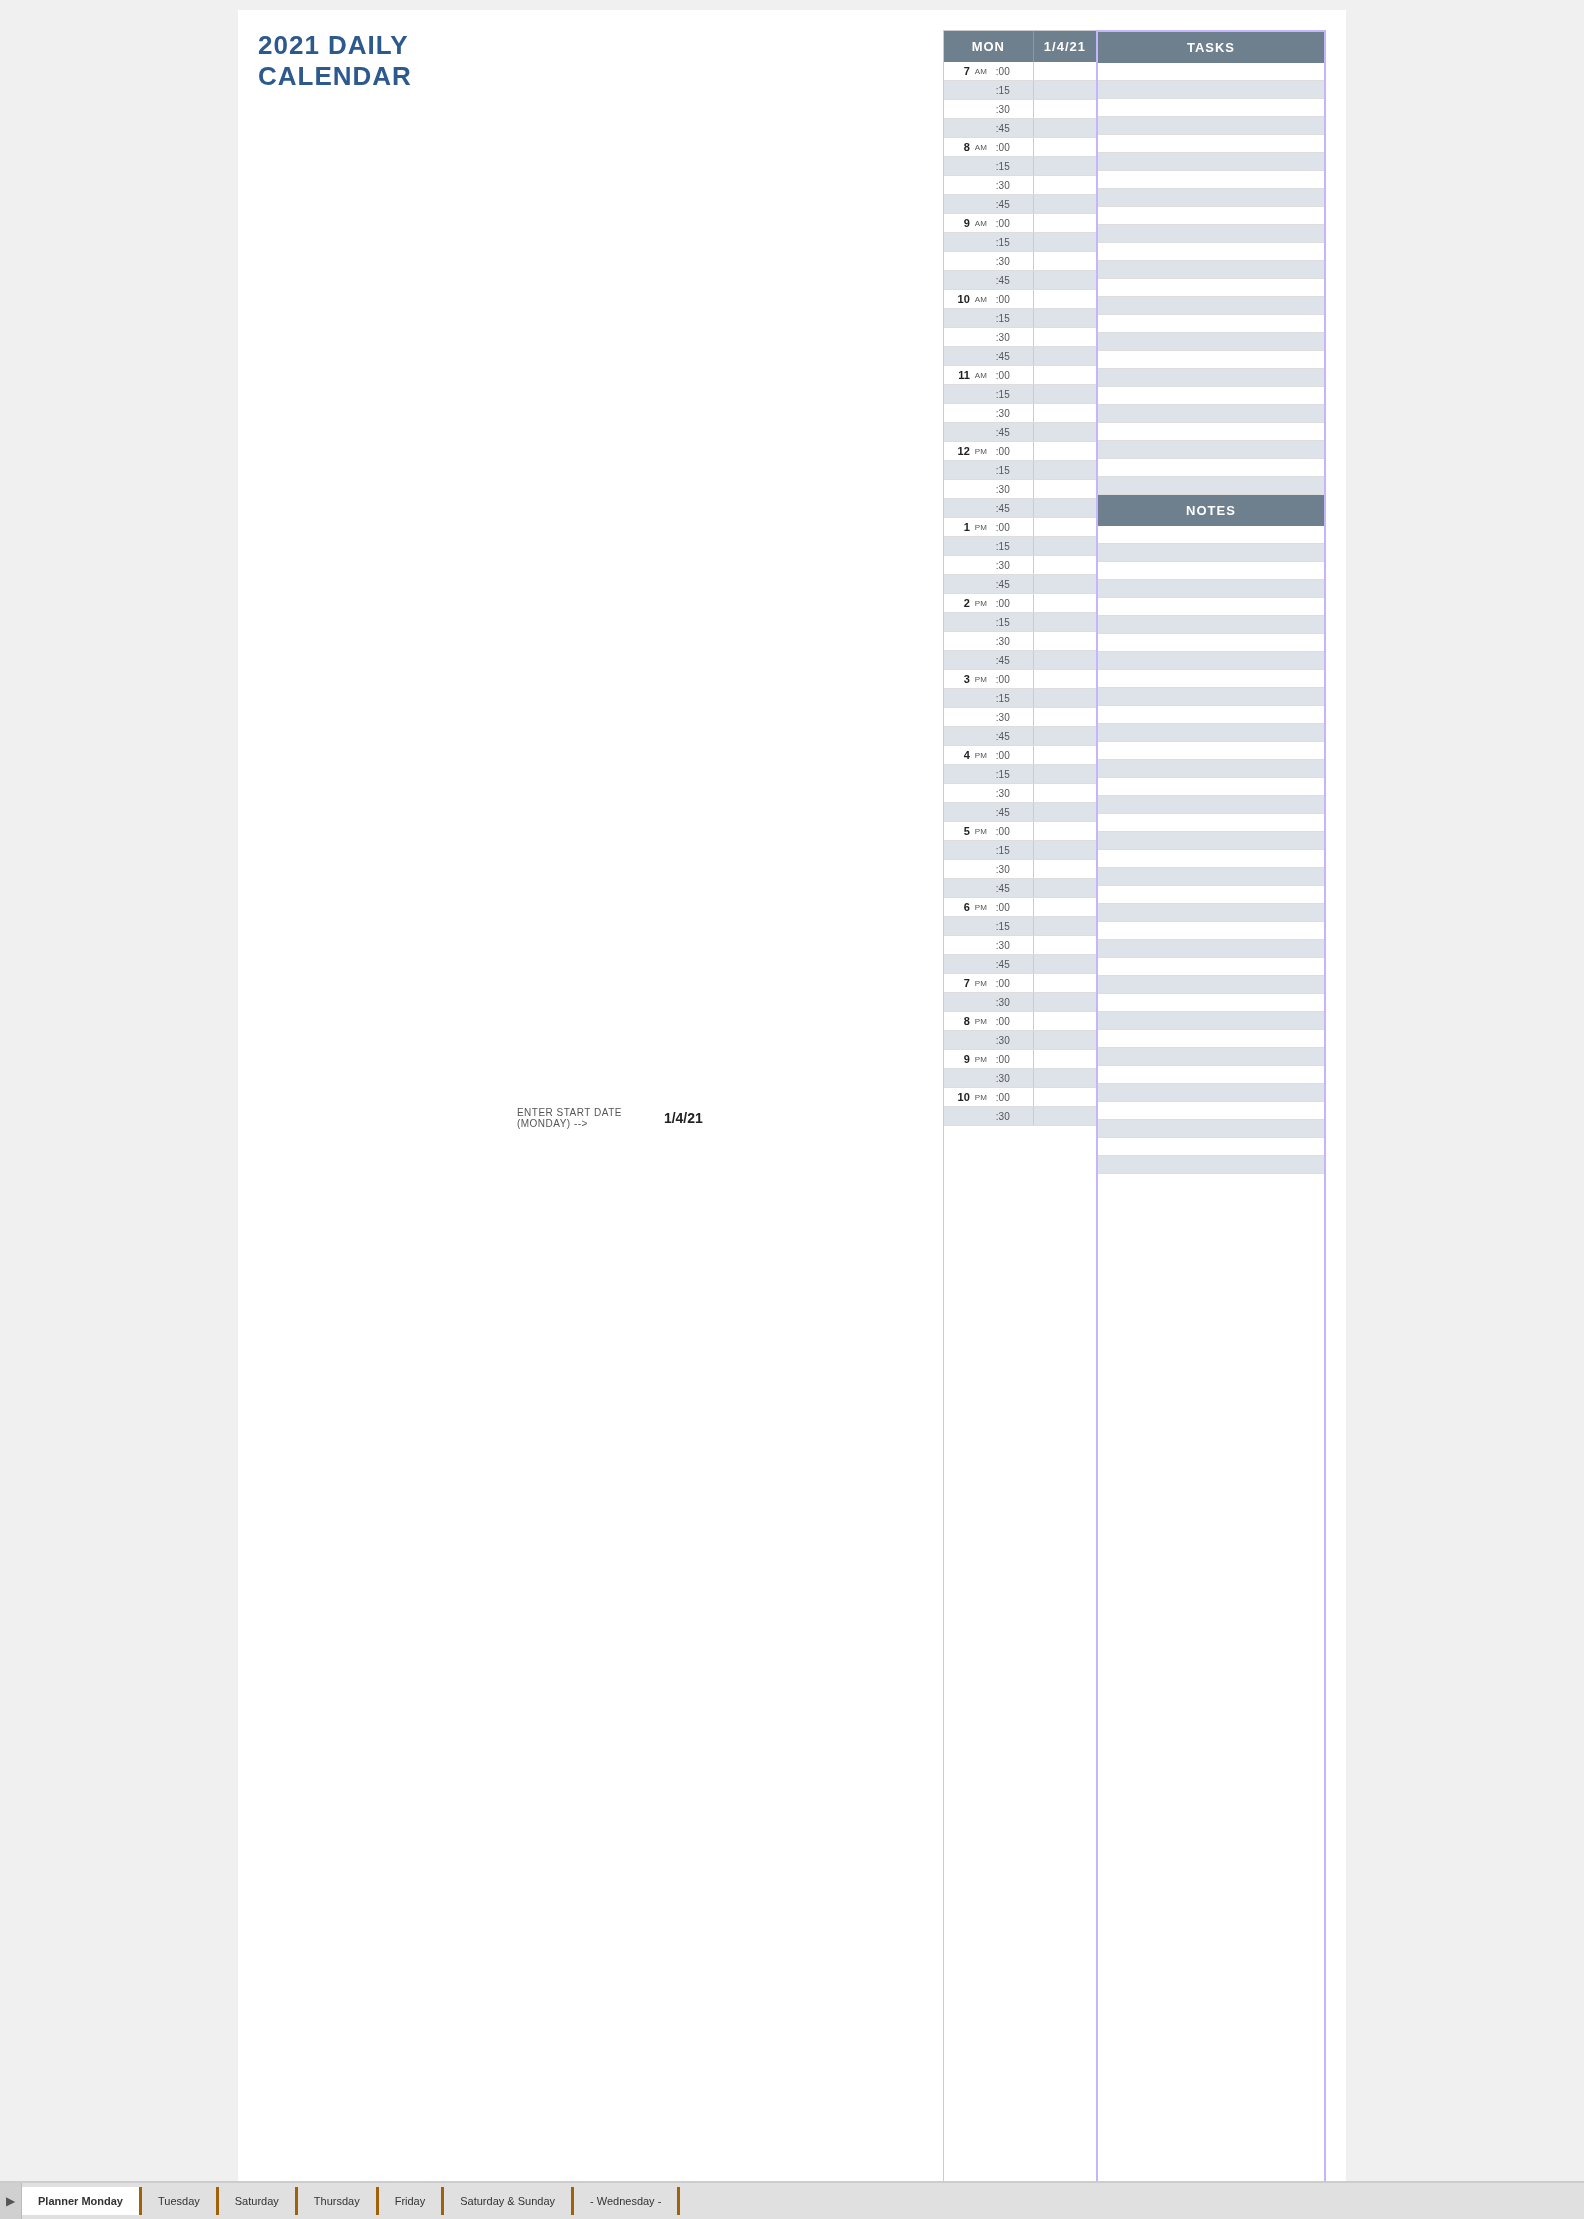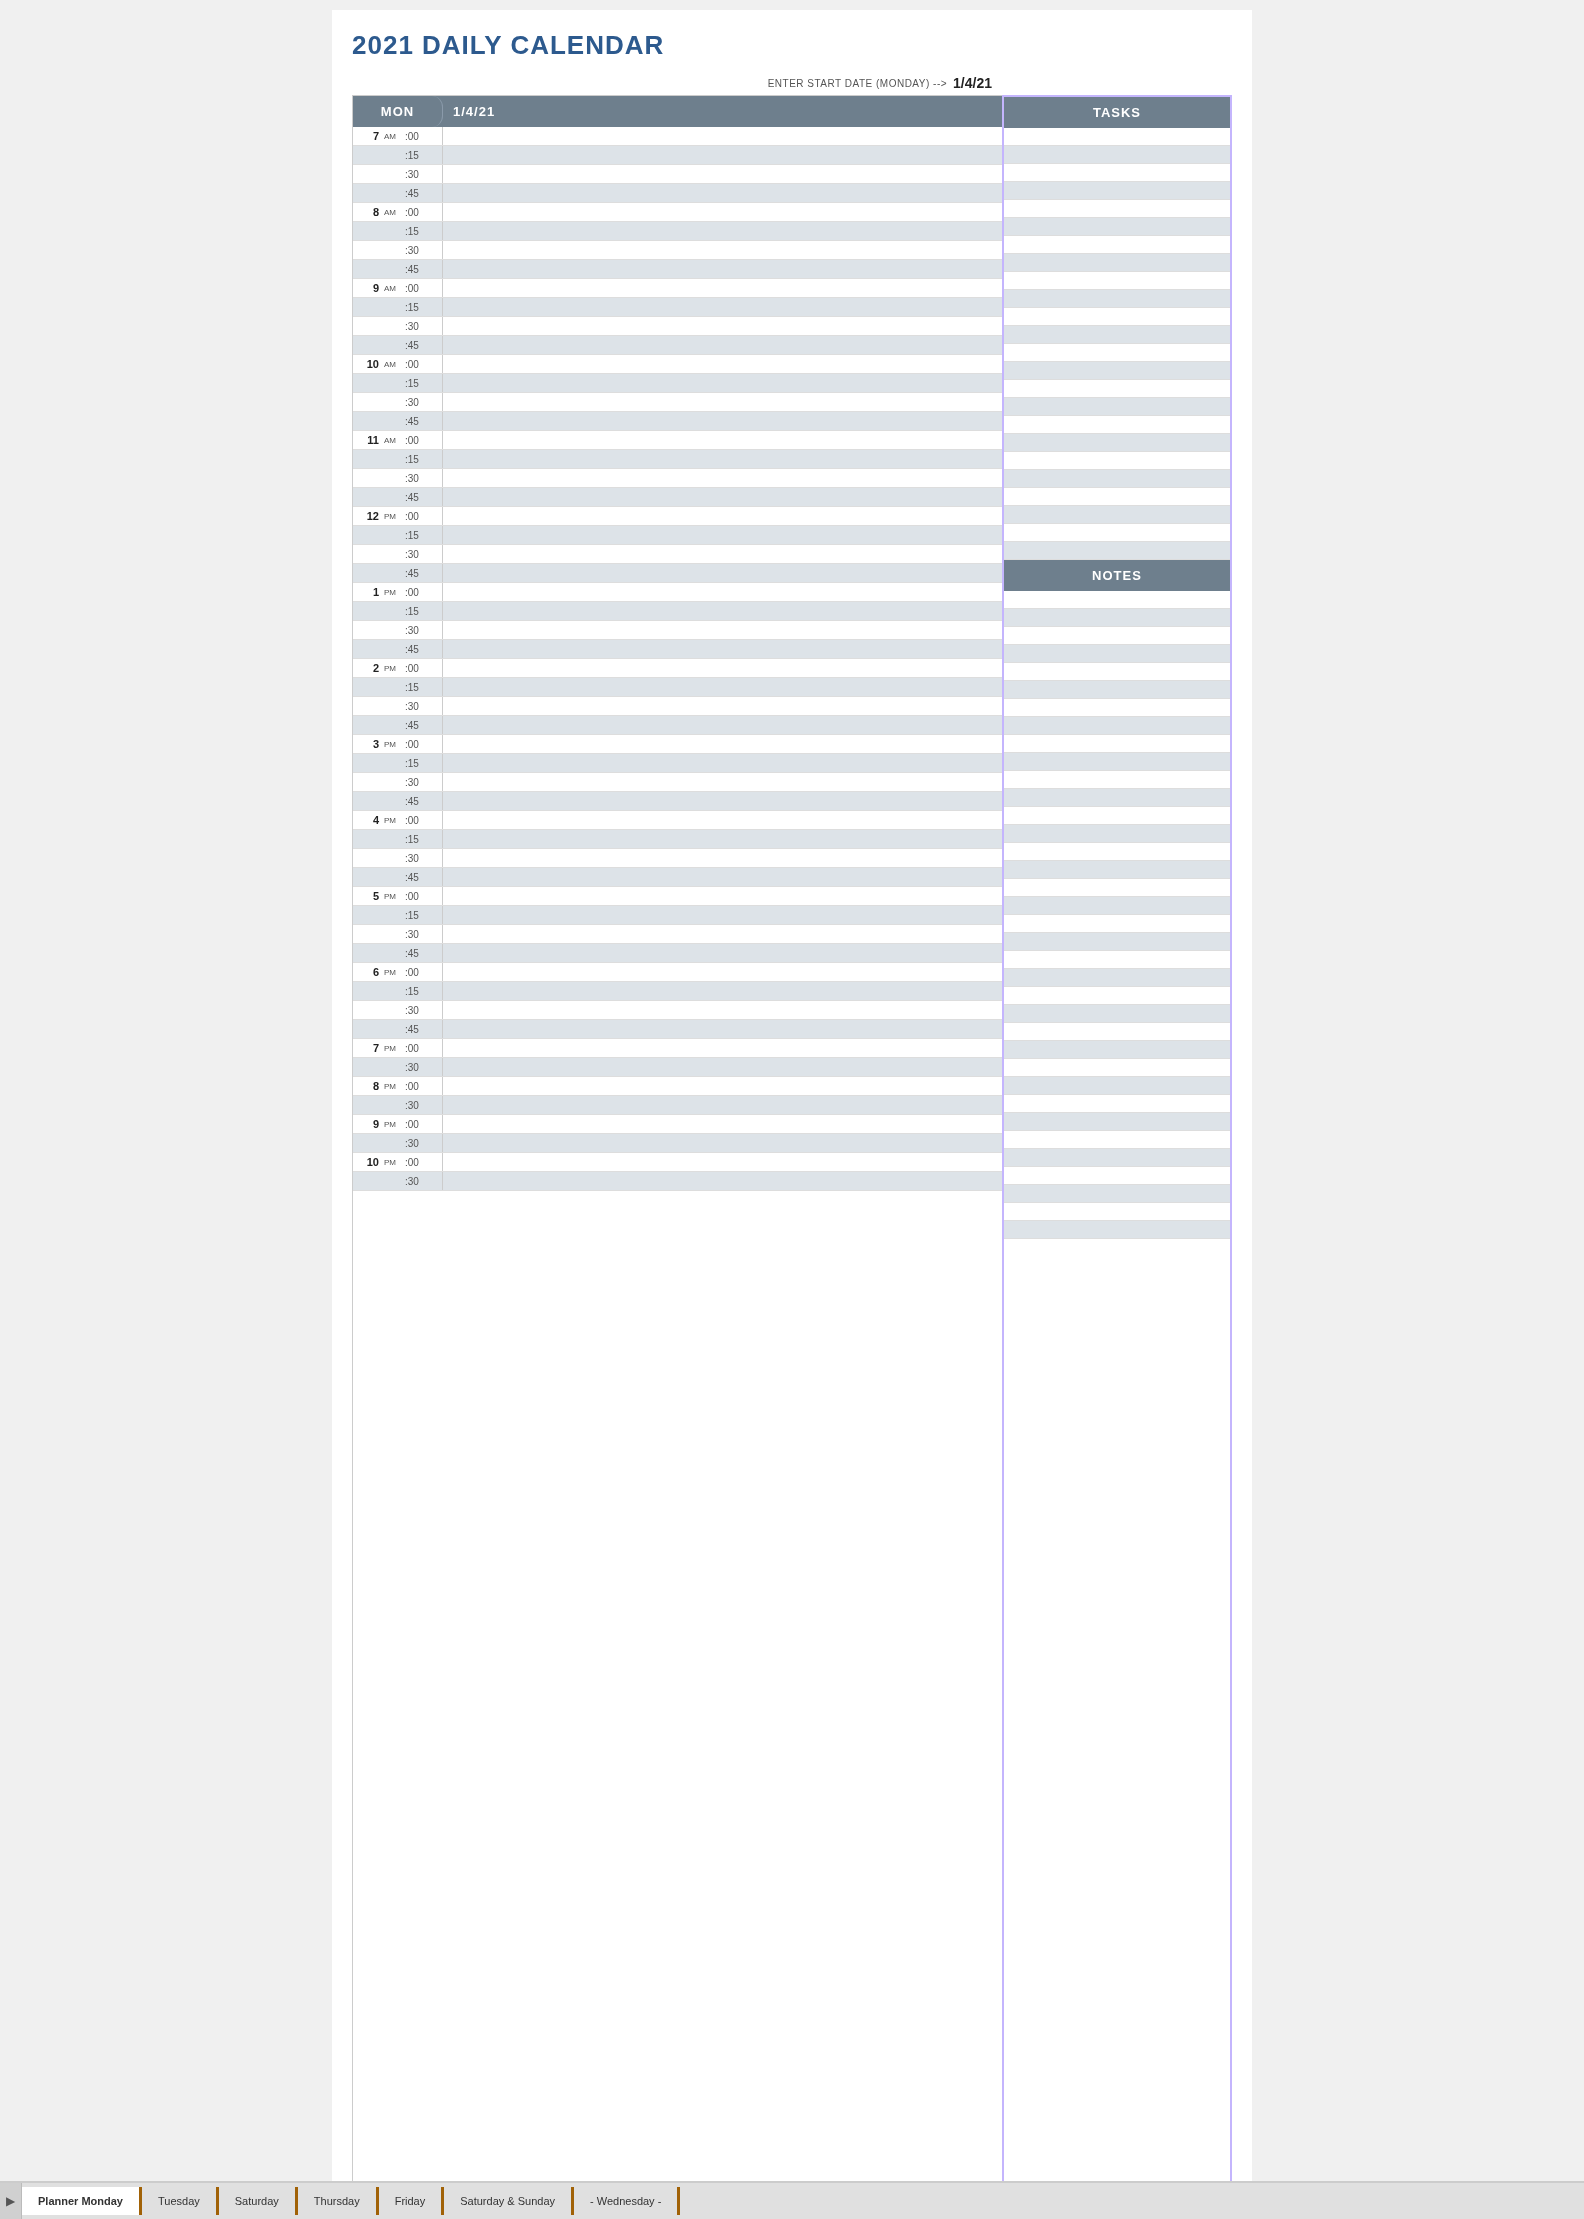--- a/index.html
+++ b/index.html
@@ -8,27 +8,27 @@
       font-family: Arial, sans-serif;
       font-size: 11px;
       width: 1584px;
       min-height: 2219px;
       display: flex;
       flex-direction: column;
       align-items: center;
     }
 
     .page-wrapper {
-      width: 920px;
+      width: 1108px;
       background: white;
       padding: 20px 20px 0 20px;
       margin: 10px auto;
       flex: 1;
       display: flex;
-      flex-direction: column;
+      flex-direction: row;
     }
 
     .page-title {
       font-size: 26px;
       font-weight: bold;
       color: #2d5a8e;
       margin-bottom: 14px;
       letter-spacing: 1px;
     }
 
@@ -83,21 +83,20 @@
       font-weight: bold;
       font-size: 13px;
       letter-spacing: 1px;
     }
 
     .header-day {
       width: 90px;
       padding: 8px 10px;
       text-align: center;
       border-right: 1px solid #8a9aaa;
-      border-radius: 11px;
     }
 
     .header-date {
       flex: 1;
       padding: 8px 10px;
       font-weight: bold;
       font-size: 13px;
     }
 
     .tasks-header {

